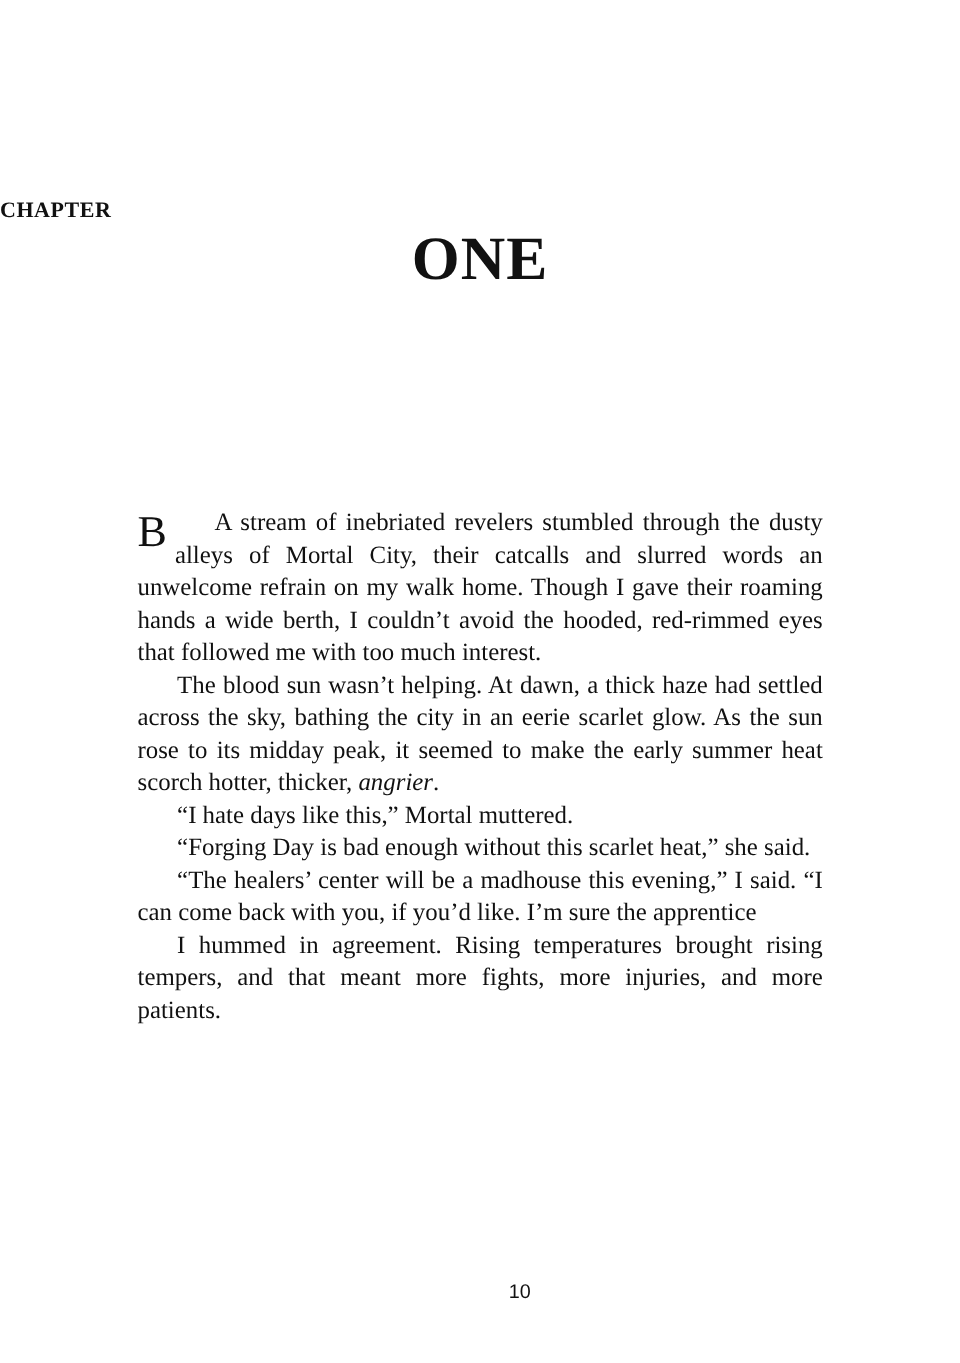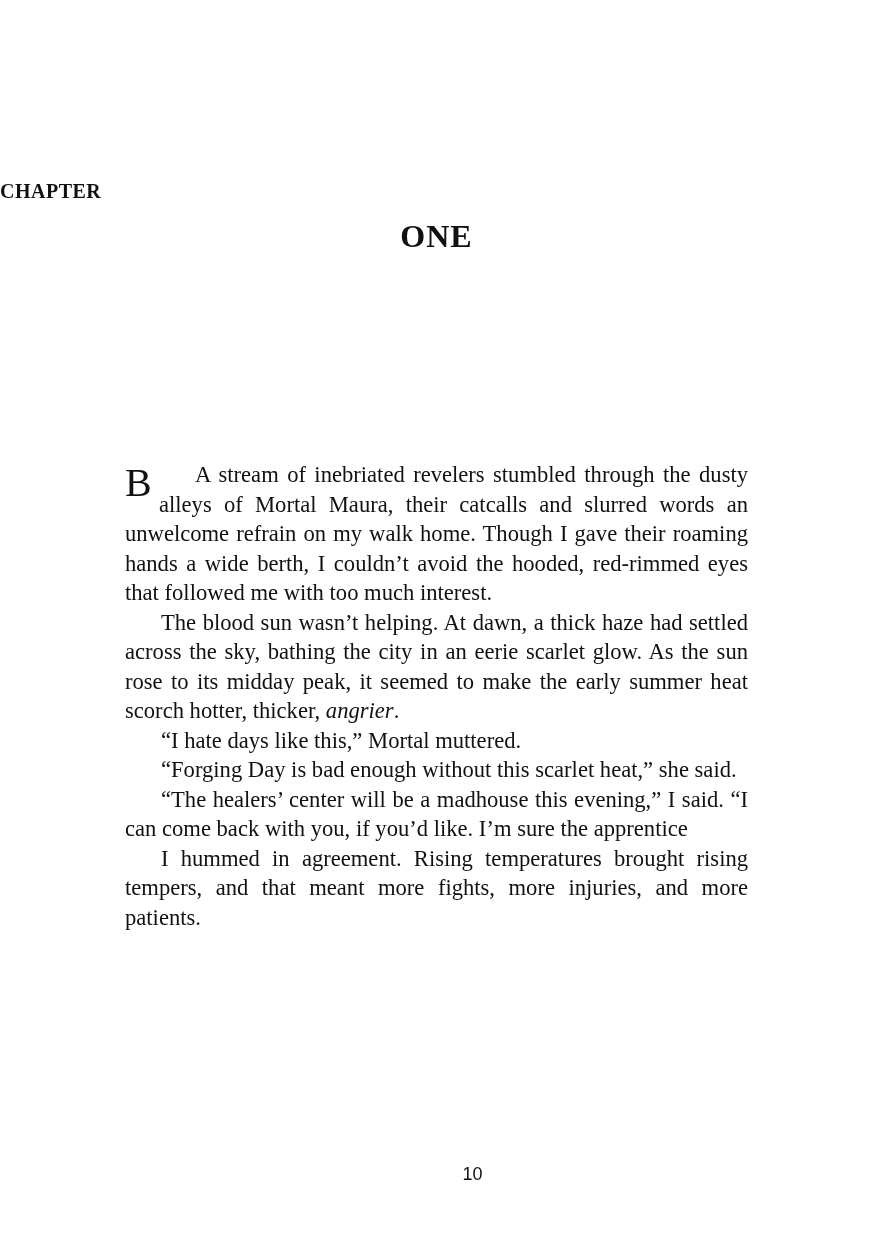--- a/index.html
+++ b/index.html
@@ -5,21 +5,21 @@
   html, body { margin: 0; padding: 0; background: #ffffff; }
   body { width: 873px; height: 1239px; position: relative; overflow: hidden; }
   .page { position: absolute; left: 0; top: 0; width: 873px; height: 1239px; background: #fff; color: #111; }
   .chapter-label {
     position: absolute; left: 0; width: 873px; top: 180px; text-align: left;
     font-family: "Liberation Serif", serif; font-weight: bold; font-size: 20px;
     letter-spacing: 0.5px; color: #111;
   }
   .chapter-number {
     position: absolute; left: 0; width: 873px; top: 208px; text-align: center;
-    font-family: "Liberation Serif", serif; font-weight: bold; font-size: 32px;
+    font-family: "Liberation Serif", serif; font-weight: bold; font-size: 56px;
     letter-spacing: 1px; color: #111; line-height: 56px;
   }
   .body-text {
     position: absolute; left: 125px; top: 460px; width: 623px;
     font-family: "Liberation Serif", serif; font-size: 22.6px; line-height: 29.5px;
     color: #111; text-align: justify;
   }
   .body-text p { margin: 0; text-indent: 36px; }
   .body-text p.first { text-indent: 0; }
   .drop-cap {
@@ -34,21 +34,21 @@
 </style>
 </head>
 <body>
 
 <div class="page">
   <div class="chapter-label">CHAPTER</div>
   <div class="chapter-number">ONE</div>
 
   <div class="body-text">
     <p class="first"><span class="drop-cap">B</span></p>
-    <p>A stream of inebriated revelers stumbled through the dusty alleys of Mortal Maura, their catcalls and slurred words an unwelcome refrain on my walk home. Though I gave their roaming hands a wide berth, I couldn’t avoid the hooded, red-rimmed eyes that followed me with too much interest.</p>
+    <p>A stream of inebriated revelers stumbled through the dusty alleys of Mortal City, their catcalls and slurred words an unwelcome refrain on my walk home. Though I gave their roaming hands a wide berth, I couldn’t avoid the hooded, red-rimmed eyes that followed me with too much interest.</p>
     <p><span>The blood sun wasn’t helping. At dawn, a thick haze had settled across the sky, bathing the city in an eerie scarlet glow. As the sun rose to its midday peak, it seemed to make the early summer heat scorch hotter, thicker,</span> <em>angrier</em><span>.</span></p>
     <p>“I hate days like this,” Mortal muttered.</p>
     <p>“Forging Day is bad enough without this scarlet heat,” she said.</p>
     <p>“The healers’ center will be a madhouse this evening,” I said. “I can come back with you, if you’d like. I’m sure the apprentice</p>
     <p>I hummed in agreement. Rising temperatures brought rising tempers, and that meant more fights, more injuries, and more patients.</p>
   </div>
 
   <div class="page-number">10</div>
 </div>
 

